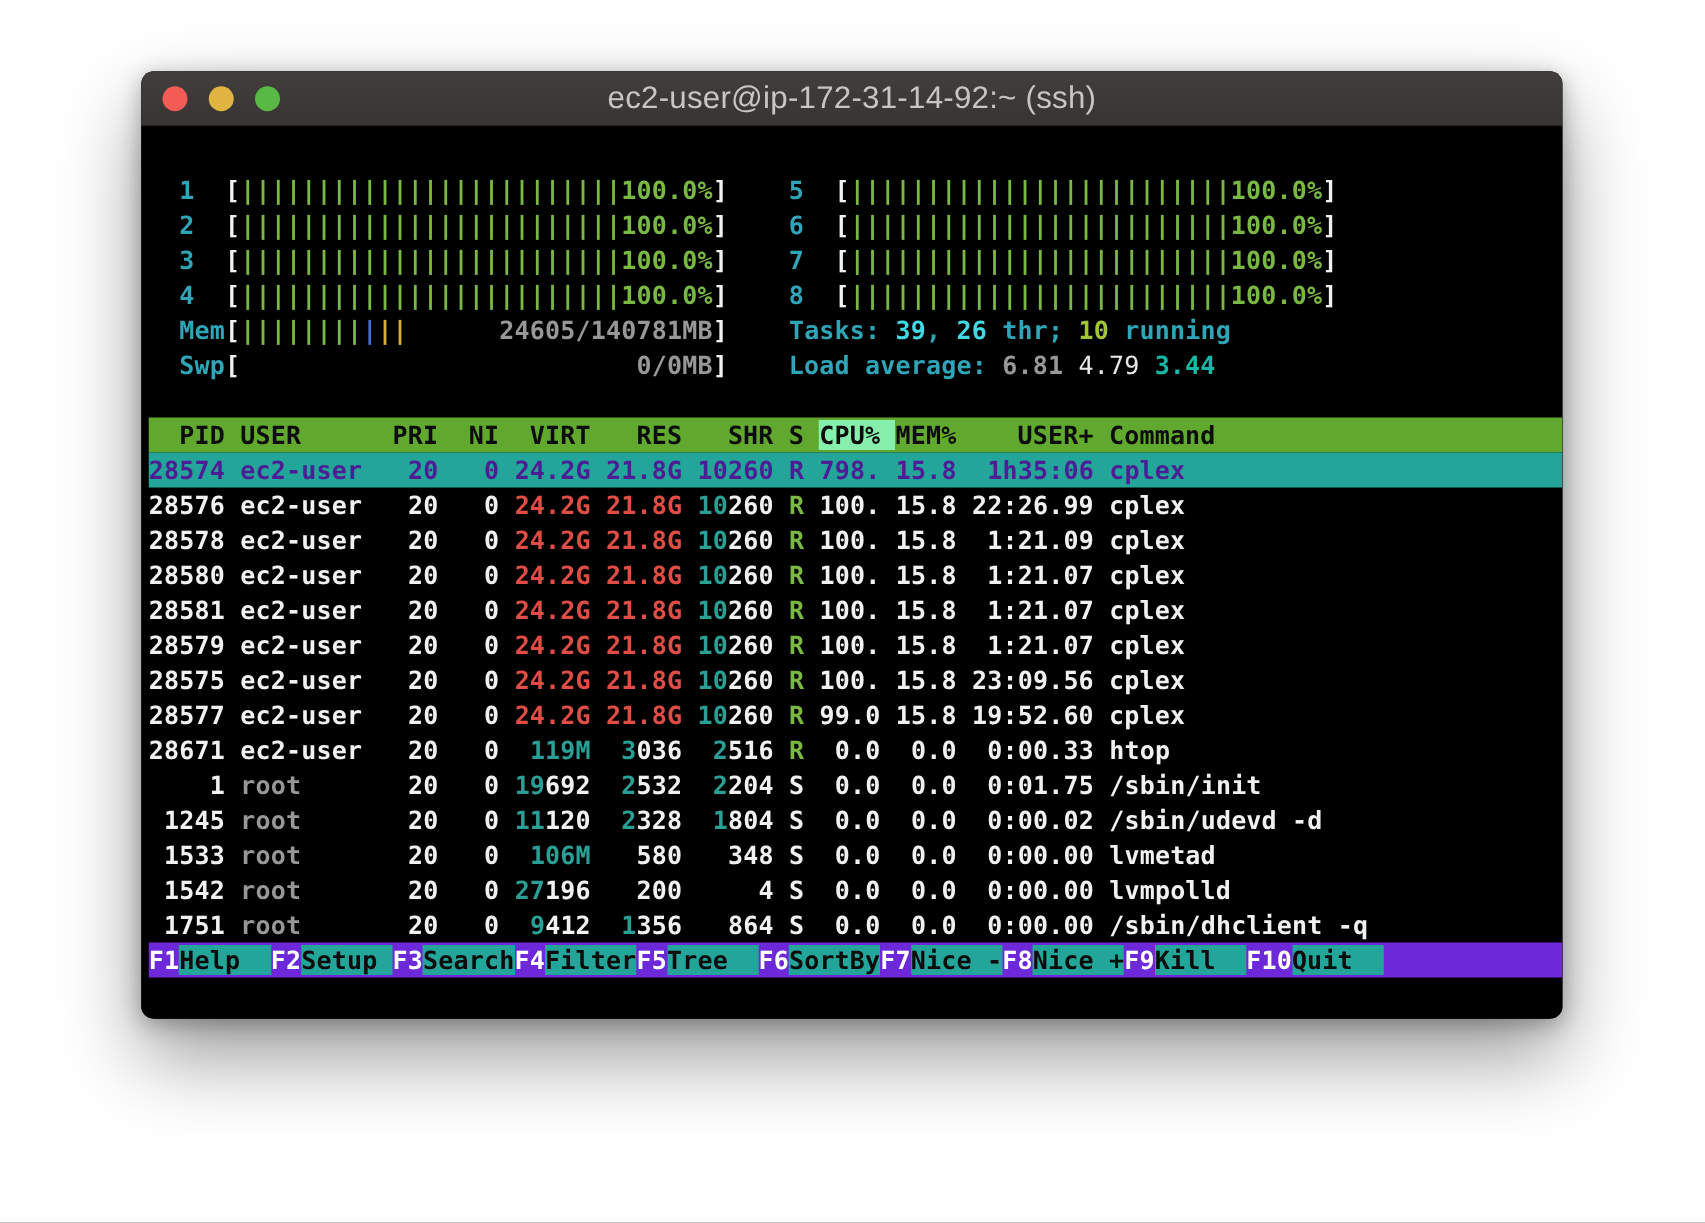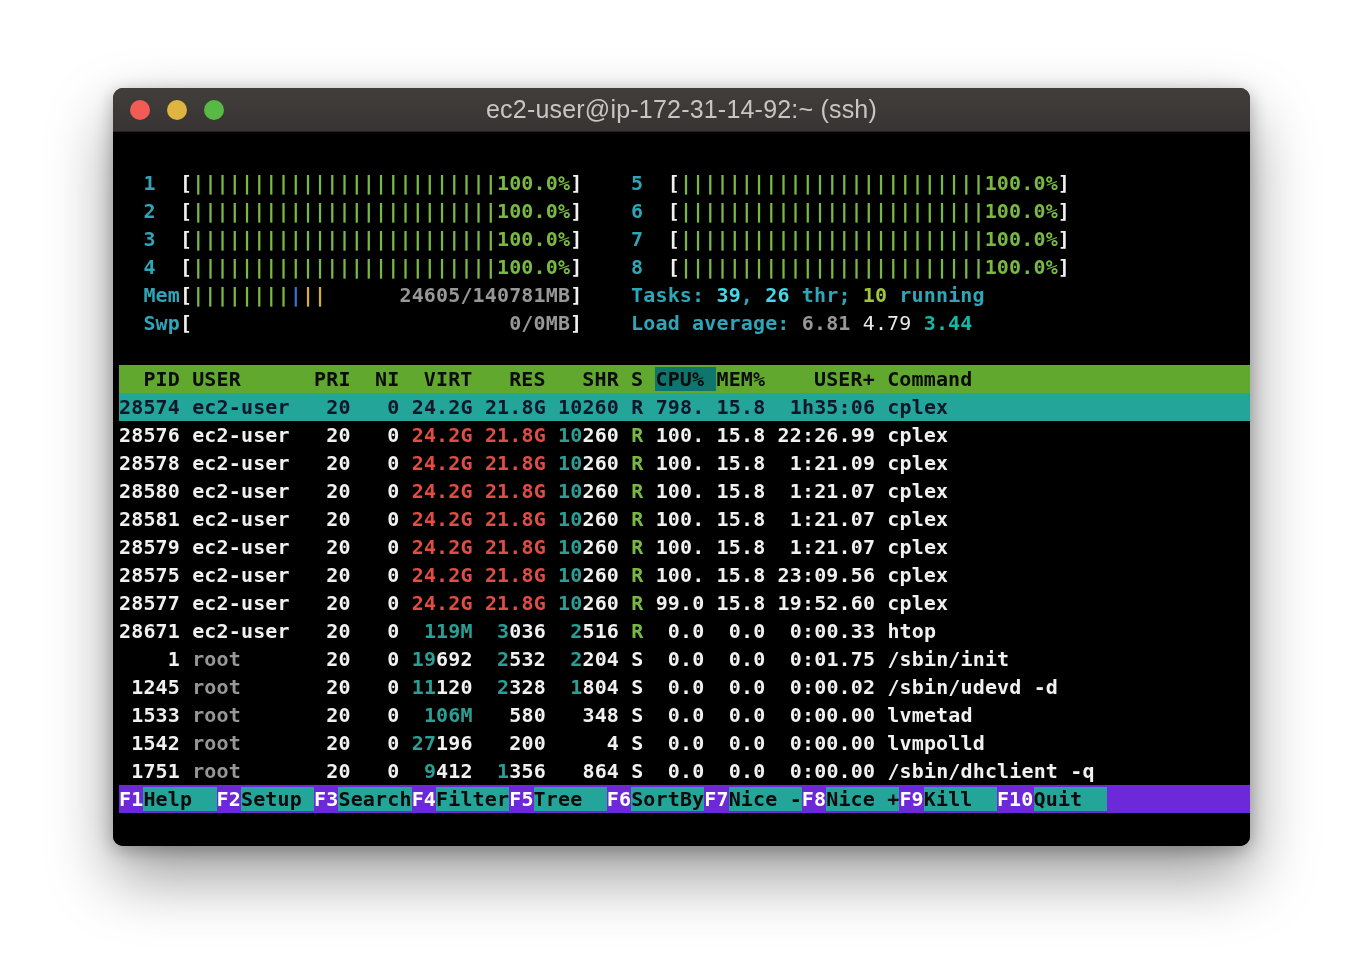--- a/index.html
+++ b/index.html
@@ -1,17 +1,17 @@
 <!DOCTYPE html>
 <html><head>
 <meta charset="utf-8">
 <style>
   html,body{margin:0;padding:0;width:1364px;height:978px;background:#ffffff;overflow:hidden;}
   .window{
-    position:absolute;left:113px;top:88px;width:1137px;height:758px;
+    position:absolute;left:113px;top:57px;width:1137px;height:758px;
     border-radius:10px;overflow:hidden;background:#000;
     box-shadow:0 30px 65px rgba(0,0,0,.40),0 4px 18px rgba(0,0,0,.28);
   }
   .titlebar{
     position:relative;height:43px;
     background:linear-gradient(#423e3c,#383433);
     border-bottom:1px solid #252221;
     display:flex;align-items:center;justify-content:center;
   }
   .title{
@@ -25,33 +25,33 @@
   .terminal{
     position:absolute;left:0;top:44px;right:0;bottom:0;background:#000;
     font-family:"DejaVu Sans Mono",monospace;font-size:20px;font-weight:700;
     letter-spacing:.15px;line-height:28px;
     padding:37px 0 0 6px;box-sizing:border-box;overflow:hidden;
   }
   .line{white-space:pre;height:28px;width:1131px;}
   .c-white{color:#f1f1f1}
   .c-bwhite{color:#14b8a6}
   .c-lwhite{color:#e8e8e8;font-weight:400}
-  .c-black{color:#0f172a}
+  .c-black{color:#4c1d95}
   .c-gray{color:#979797}
   .c-cyan{color:#2ea6b8}
   .c-bcyan{color:#41d9e6}
   .c-green{color:#79b943}
   .c-green2{color:#a0c537}
   .c-red{color:#df4d45}
   .c-tnum{color:#2a9f96}
   .c-blue{color:#3f6fd4}
   .c-yellow{color:#d3ae3c}
   .hdr{background:#61a82f;color:#0c0c0c}
   .hdr span{color:#0c0c0c}
-  .sort-col{background:#0f766e}
+  .sort-col{background:#86efac}
   .row.selected{background:#24a59a}
   .fbar{background:#6d28d9}
   .fkey-label{background:#24a59a;color:#0c0c0c}
   .fkey-key{color:#ffffff}
 </style>
 </head>
 <body>
 
 <div class="window">
   <div class="titlebar">

